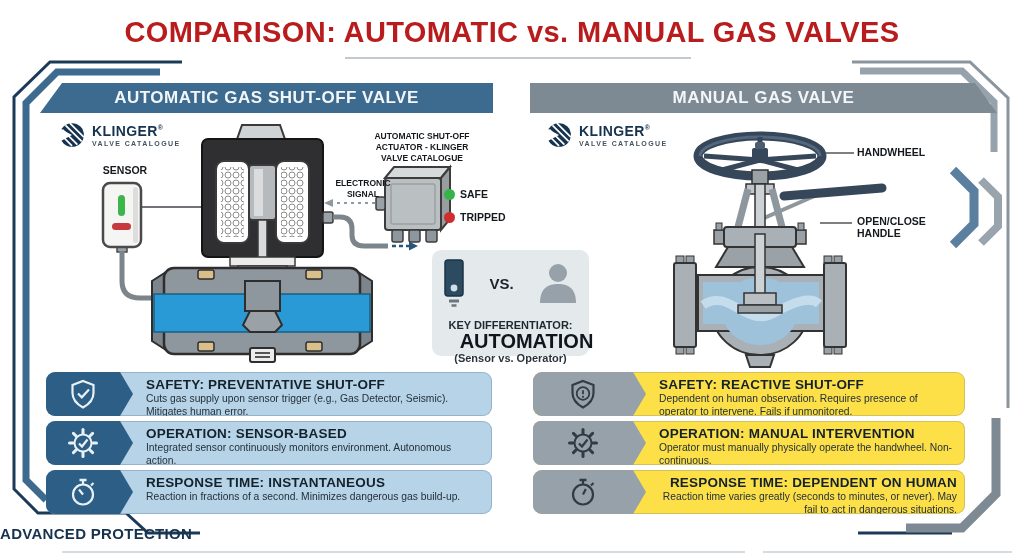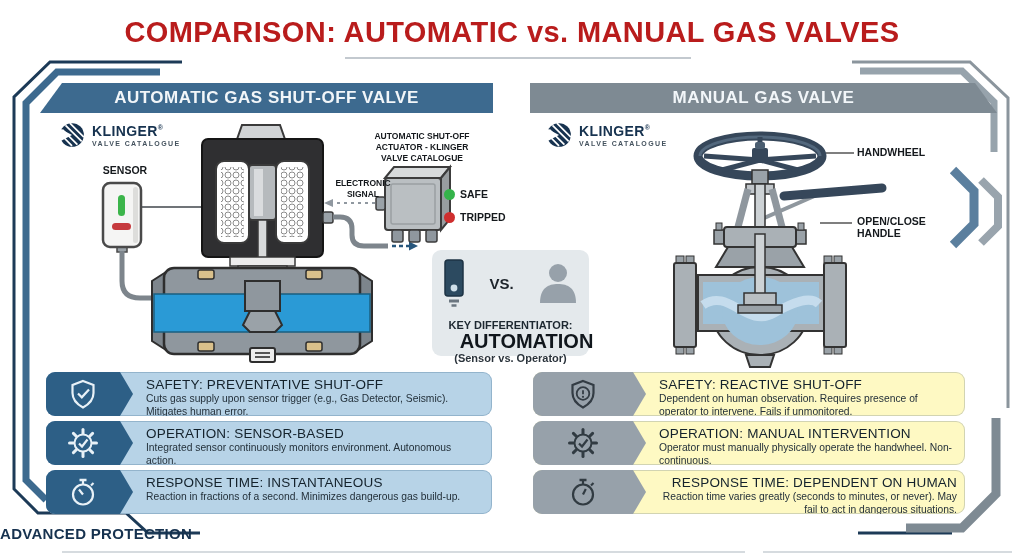--- a/index.html
+++ b/index.html
@@ -21,26 +21,26 @@
   .banner-right{left:530px;width:467px;background:#7e8a93;clip-path:polygon(0 0,calc(100% - 22px) 0,100% 100%,0 100%);text-align:center;}
   .brand{position:absolute;display:flex;align-items:center;gap:6px;height:30px;}
   .brand-name{font-size:14px;font-weight:800;color:#16324f;letter-spacing:.4px;line-height:1;}
   .brand-name .reg{font-size:7px;vertical-align:super;}
   .brand-sub{font-size:7px;font-weight:600;color:#44525e;letter-spacing:1.4px;margin-top:2px;}
   .diagram-label{position:absolute;font-weight:800;color:#15191d;}
   .lbl-105{font-size:10.5px;} .lbl-85{font-size:8.5px;line-height:1.3;}
   .status-dot{position:absolute;width:11px;height:11px;border-radius:50%;}
   .row{position:absolute;height:44px;border-radius:9px;display:flex;overflow:hidden;}
   .row-left{left:46px;width:446px;background:#b7d3e7;box-shadow:inset 0 0 0 1px rgba(55,100,135,.28);}
-  .row-right{left:533px;width:432px;background:#fef9c3;box-shadow:inset 0 0 0 1px rgba(110,125,140,.30);}
+  .row-right{left:533px;width:432px;background:#fde047;box-shadow:inset 0 0 0 1px rgba(110,125,140,.30);}
   .tab{flex:0 0 auto;display:flex;align-items:center;justify-content:center;padding-right:13px;}
   .tab-blue{width:74px;background:#2d5f86;clip-path:polygon(0 0,calc(100% - 13px) 0,100% 50%,calc(100% - 13px) 100%,0 100%);}
   .tab-gray{width:100px;background:#97a1aa;clip-path:polygon(0 0,calc(100% - 13px) 0,100% 50%,calc(100% - 13px) 100%,0 100%);}
   .row-text{padding:5px 8px 0 13px;}
-  .row-title{font-size:13.5px;font-weight:400;color:#14222c;letter-spacing:.2px;}
+  .row-title{font-size:13.5px;font-weight:700;color:#14222c;letter-spacing:.2px;}
   .row-body{font-size:10.3px;color:#23303a;line-height:1.22;margin-top:1px;}
   .vs-box{
     position:absolute;left:432px;top:250px;width:157px;height:106px;background:#e4e9ec;border-radius:9px;
     display:flex;flex-direction:column;align-items:center;padding-top:8px;box-sizing:border-box;
   }
   .vs-icons{display:flex;align-items:center;gap:22px;height:50px;}
   .vs-text{font-size:15px;font-weight:800;color:#1d242b;}
   .key-label{font-size:11px;font-weight:800;color:#1d2831;margin-top:11px;}
   .key-value{font-size:20px;font-weight:800;color:#10161c;line-height:1.05;margin-left:32px;}
   .key-note{font-size:11px;font-weight:700;color:#2a333b;}
@@ -327,21 +327,21 @@
         <line x1="17" y1="13.2" x2="17" y2="17.2" stroke="#333c44" stroke-width="1.8"></line>
         <circle cx="17" cy="19.8" r="1.1" fill="#333c44"></circle>
       </svg>
     </div>
     <div class="row-text">
       <div class="row-title">SAFETY: REACTIVE SHUT-OFF</div>
       <div class="row-body">Dependent on human observation. Requires presence of operator to intervene. Fails if unmonitored.</div>
     </div>
   </div>
 
-  <div class="row row-right" style="top:421px;">
+  <div class="row row-right" style="top:421px;border-radius:8px;">
     <div class="tab tab-gray">
       <svg width="34" height="34" viewBox="0 0 34 34">
         <circle cx="17" cy="17" r="8.5" fill="none" stroke="#313b42" stroke-width="2"></circle>
         <g stroke="#313b42" stroke-width="3" stroke-linecap="round">
           <line x1="26.5" y1="17" x2="30.5" y2="17"></line>
             <line x1="23.7" y1="23.7" x2="26.6" y2="26.6"></line>
           <line x1="17" y1="26.5" x2="17" y2="30.5"></line>
             <line x1="10.3" y1="23.7" x2="7.4" y2="26.6"></line>
           <line x1="7.5" y1="17" x2="3.5" y2="17"></line>
             <line x1="10.3" y1="10.3" x2="7.4" y2="7.4"></line>

